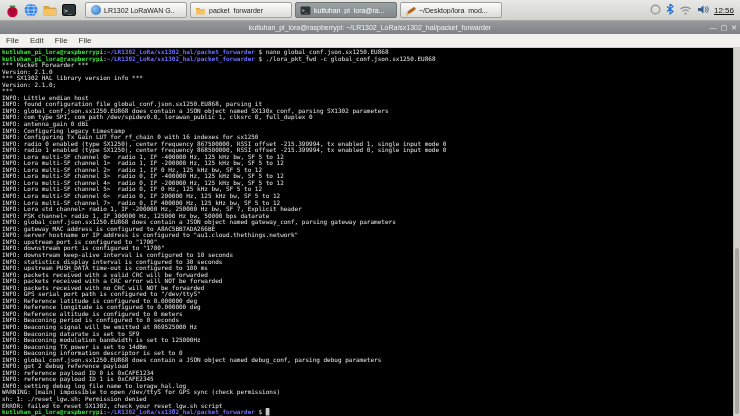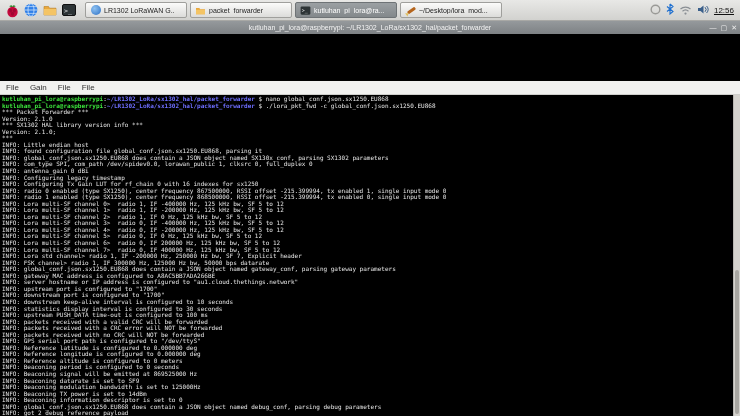--- a/index.html
+++ b/index.html
@@ -30,21 +30,21 @@
 
   
   .window{flex:1;display:flex;flex-direction:column;min-height:0;}
   .titlebar{height:13px;flex:0 0 auto;background:linear-gradient(#95999c,#7e8285);
     display:flex;align-items:center;position:relative;}
   .title{flex:1;text-align:center;font-size:7px;color:#f3f3f3;line-height:13px;
     white-space:nowrap;overflow:hidden;}
   .winbtns{position:absolute;right:3px;top:0;height:13px;display:flex;align-items:center;gap:4px;}
   .winbtn{font-size:7px;color:#ececec;line-height:13px;cursor:pointer;}
   .menubar{height:13px;flex:0 0 auto;background:#f1f1ef;border-bottom:1px solid #cfcfcc;
-    display:flex;align-items:center;gap:11px;padding:0 6px;margin-top:47px;}
+    display:flex;align-items:center;gap:11px;padding:0 6px;}
   .menuitem{font-size:8px;color:#333;cursor:pointer;}
 
   .termwrap{flex:1;position:relative;min-height:0;background:#000;}
   .terminal{position:absolute;inset:0 7px 0 0;padding:1px 0 0 2px;overflow:hidden;
     font-family:"DejaVu Sans Mono","Liberation Mono",monospace;font-size:6px;
     line-height:6.55px;color:var(--white,#e6e6e6);white-space:pre;cursor:text;}
   .tline{height:6.55px;}
   .c-w{color:var(--white,#e6e6e6);}
   .c-g{color:var(--green,#3ce43c);font-weight:bold;}
   .c-b{color:var(--blue,#6e6eff);font-weight:bold;}
@@ -159,21 +159,21 @@
     <div class="titlebar">
       <span class="title">kutluhan_pi_lora@raspberrypi: ~/LR1302_LoRa/sx1302_hal/packet_forwarder</span>
       <span class="winbtns">
         <span class="winbtn">—</span>
         <span class="winbtn">▢</span>
         <span class="winbtn">✕</span>
       </span>
     </div>
     <div class="menubar">
       <span class="menuitem">File</span>
-      <span class="menuitem">Gain</span>
+      <span class="menuitem">Edit</span>
       <span class="menuitem">File</span>
       <span class="menuitem">File</span>
     </div>
     <div class="termwrap">
       <div class="terminal"><div class="tline"><span class="c-g">kutluhan_pi_lora@raspberrypi</span><span class="c-w">:</span><span class="c-b">~/LR1302_LoRa/sx1302_hal/packet_forwarder</span><span class="c-w"> $ nano global_conf.json.sx1250.EU868</span></div><div class="tline"><span class="c-g">kutluhan_pi_lora@raspberrypi</span><span class="c-w">:</span><span class="c-b">~/LR1302_LoRa/sx1302_hal/packet_forwarder</span><span class="c-w"> $ ./lora_pkt_fwd -c global_conf.json.sx1250.EU868</span></div><div class="tline"><span class="c-w">*** Packet Forwarder ***</span></div><div class="tline"><span class="c-w">Version: 2.1.0</span></div><div class="tline"><span class="c-w">*** SX1302 HAL library version info ***</span></div><div class="tline"><span class="c-w">Version: 2.1.0;</span></div><div class="tline"><span class="c-w">***</span></div><div class="tline"><span class="c-w">INFO: Little endian host</span></div><div class="tline"><span class="c-w">INFO: found configuration file global_conf.json.sx1250.EU868, parsing it</span></div><div class="tline"><span class="c-w">INFO: global_conf.json.sx1250.EU868 does contain a JSON object named SX130x_conf, parsing SX1302 parameters</span></div><div class="tline"><span class="c-w">INFO: com_type SPI, com_path /dev/spidev0.0, lorawan_public 1, clksrc 0, full_duplex 0</span></div><div class="tline"><span class="c-w">INFO: antenna_gain 0 dBi</span></div><div class="tline"><span class="c-w">INFO: Configuring legacy timestamp</span></div><div class="tline"><span class="c-w">INFO: Configuring Tx Gain LUT for rf_chain 0 with 16 indexes for sx1250</span></div><div class="tline"><span class="c-w">INFO: radio 0 enabled (type SX1250), center frequency 867500000, RSSI offset -215.399994, tx enabled 1, single input mode 0</span></div><div class="tline"><span class="c-w">INFO: radio 1 enabled (type SX1250), center frequency 868500000, RSSI offset -215.399994, tx enabled 0, single input mode 0</span></div><div class="tline"><span class="c-w">INFO: Lora multi-SF channel 0&gt;  radio 1, IF -400000 Hz, 125 kHz bw, SF 5 to 12</span></div><div class="tline"><span class="c-w">INFO: Lora multi-SF channel 1&gt;  radio 1, IF -200000 Hz, 125 kHz bw, SF 5 to 12</span></div><div class="tline"><span class="c-w">INFO: Lora multi-SF channel 2&gt;  radio 1, IF 0 Hz, 125 kHz bw, SF 5 to 12</span></div><div class="tline"><span class="c-w">INFO: Lora multi-SF channel 3&gt;  radio 0, IF -400000 Hz, 125 kHz bw, SF 5 to 12</span></div><div class="tline"><span class="c-w">INFO: Lora multi-SF channel 4&gt;  radio 0, IF -200000 Hz, 125 kHz bw, SF 5 to 12</span></div><div class="tline"><span class="c-w">INFO: Lora multi-SF channel 5&gt;  radio 0, IF 0 Hz, 125 kHz bw, SF 5 to 12</span></div><div class="tline"><span class="c-w">INFO: Lora multi-SF channel 6&gt;  radio 0, IF 200000 Hz, 125 kHz bw, SF 5 to 12</span></div><div class="tline"><span class="c-w">INFO: Lora multi-SF channel 7&gt;  radio 0, IF 400000 Hz, 125 kHz bw, SF 5 to 12</span></div><div class="tline"><span class="c-w">INFO: Lora std channel&gt; radio 1, IF -200000 Hz, 250000 Hz bw, SF 7, Explicit header</span></div><div class="tline"><span class="c-w">INFO: FSK channel&gt; radio 1, IF 300000 Hz, 125000 Hz bw, 50000 bps datarate</span></div><div class="tline"><span class="c-w">INFO: global_conf.json.sx1250.EU868 does contain a JSON object named gateway_conf, parsing gateway parameters</span></div><div class="tline"><span class="c-w">INFO: gateway MAC address is configured to A8AC5BB7ADA266BE</span></div><div class="tline"><span class="c-w">INFO: server hostname or IP address is configured to "au1.cloud.thethings.network"</span></div><div class="tline"><span class="c-w">INFO: upstream port is configured to "1700"</span></div><div class="tline"><span class="c-w">INFO: downstream port is configured to "1700"</span></div><div class="tline"><span class="c-w">INFO: downstream keep-alive interval is configured to 10 seconds</span></div><div class="tline"><span class="c-w">INFO: statistics display interval is configured to 30 seconds</span></div><div class="tline"><span class="c-w">INFO: upstream PUSH_DATA time-out is configured to 100 ms</span></div><div class="tline"><span class="c-w">INFO: packets received with a valid CRC will be forwarded</span></div><div class="tline"><span class="c-w">INFO: packets received with a CRC error will NOT be forwarded</span></div><div class="tline"><span class="c-w">INFO: packets received with no CRC will NOT be forwarded</span></div><div class="tline"><span class="c-w">INFO: GPS serial port path is configured to "/dev/ttyS"</span></div><div class="tline"><span class="c-w">INFO: Reference latitude is configured to 0.000000 deg</span></div><div class="tline"><span class="c-w">INFO: Reference longitude is configured to 0.000000 deg</span></div><div class="tline"><span class="c-w">INFO: Reference altitude is configured to 0 meters</span></div><div class="tline"><span class="c-w">INFO: Beaconing period is configured to 0 seconds</span></div><div class="tline"><span class="c-w">INFO: Beaconing signal will be emitted at 869525000 Hz</span></div><div class="tline"><span class="c-w">INFO: Beaconing datarate is set to SF9</span></div><div class="tline"><span class="c-w">INFO: Beaconing modulation bandwidth is set to 125000Hz</span></div><div class="tline"><span class="c-w">INFO: Beaconing TX power is set to 14dBm</span></div><div class="tline"><span class="c-w">INFO: Beaconing information descriptor is set to 0</span></div><div class="tline"><span class="c-w">INFO: global_conf.json.sx1250.EU868 does contain a JSON object named debug_conf, parsing debug parameters</span></div><div class="tline"><span class="c-w">INFO: got 2 debug reference payload</span></div><div class="tline"><span class="c-w">INFO: reference payload ID 0 is 0xCAFE1234</span></div><div class="tline"><span class="c-w">INFO: reference payload ID 1 is 0xCAFE2345</span></div><div class="tline"><span class="c-w">INFO: setting debug log file name to loragw_hal.log</span></div><div class="tline"><span class="c-w">WARNING: [main] impossible to open /dev/ttyS for GPS sync (check permissions)</span></div><div class="tline"><span class="c-w">sh: 1: ./reset_lgw.sh: Permission denied</span></div><div class="tline"><span class="c-w">ERROR: failed to reset SX1302, check your reset_lgw.sh script</span></div><div class="tline"><span class="c-g">kutluhan_pi_lora@raspberrypi</span><span class="c-w">:</span><span class="c-b">~/LR1302_LoRa/sx1302_hal/packet_forwarder</span><span class="c-w"> $ </span><span class="c-cur">█</span></div></div>
       <div class="scrollbar">
         <div class="scrollthumb"></div>
       </div>
     </div>
   </div>

